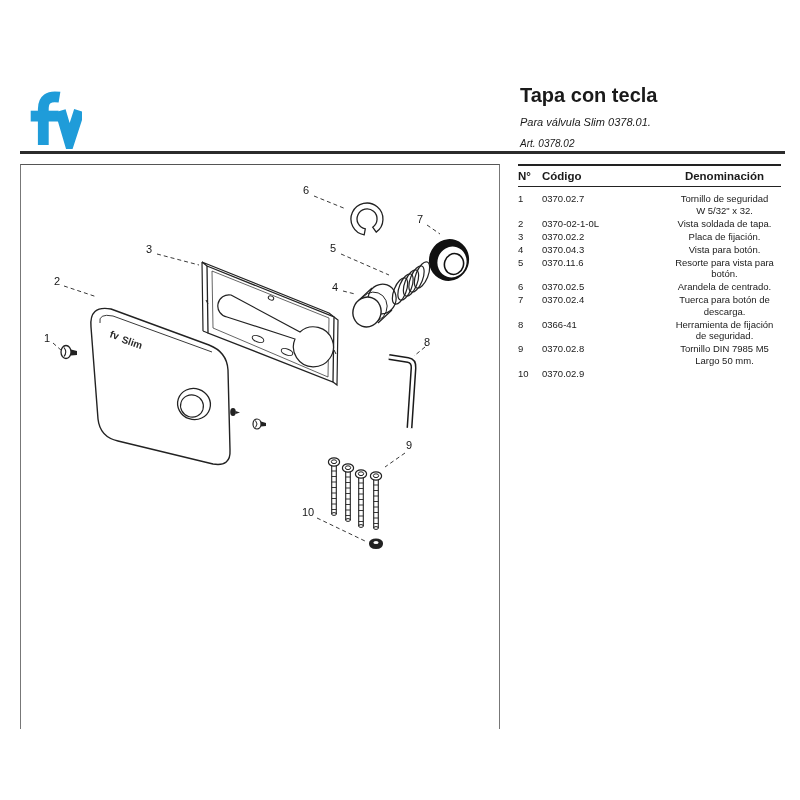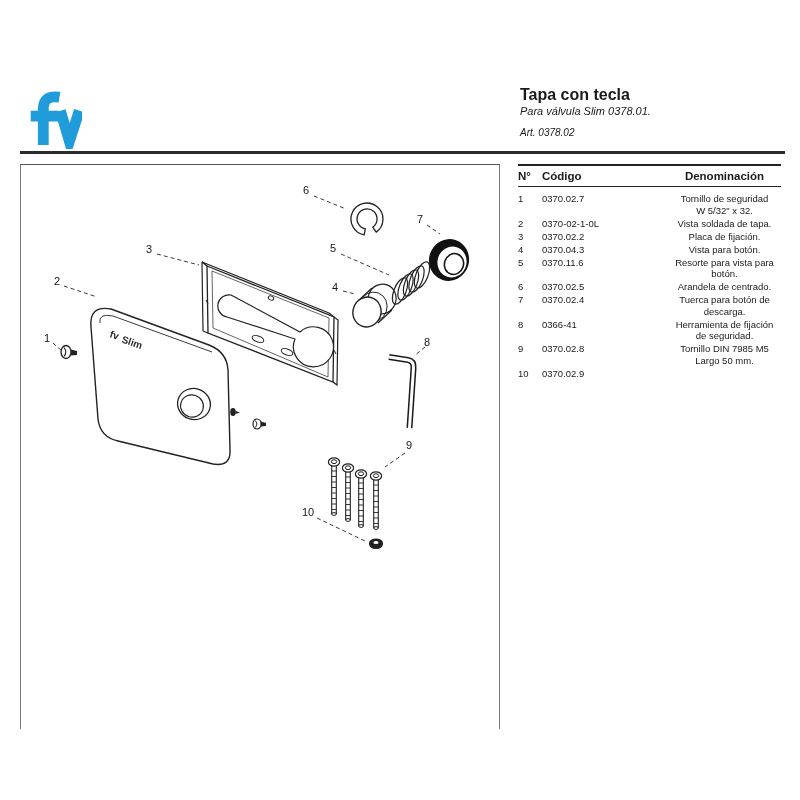--- a/index.html
+++ b/index.html
@@ -3,22 +3,22 @@
 <meta charset="utf-8">
 <style>
   html,body{margin:0;padding:0;}
   body{
     width:800px;height:800px;background:#ffffff;position:relative;
     font-family:"Liberation Sans", sans-serif;color:#1a1a1a;overflow:hidden;
   }
   
   .logo{position:absolute;left:28px;top:85px;width:54px;height:64px;}
   .head-block{position:absolute;left:520px;top:86px;width:262px;}
-  .head-title{font-size:16px;font-weight:bold;line-height:18px;}
-  .head-sub{font-size:11px;font-style:italic;margin-top:1px;line-height:13px;}
+  .head-title{font-size:20px;font-weight:bold;line-height:18px;}
+  .head-sub{font-size:11px;font-style:italic;margin-top:12px;line-height:13px;}
   .head-art{font-size:10px;font-style:italic;margin-top:8px;line-height:13px;}
   .main-rule{position:absolute;left:20px;top:151px;width:765px;height:2.5px;background:#2b2b2b;}
   
   .diagram-frame{
     position:absolute;left:20px;top:164px;width:478px;height:564px;
     border-top:1.4px solid #555;border-left:1.4px solid #777;border-right:1.4px solid #777;
   }
   .diagram-frame svg{display:block;}
   
   .parts-table{position:absolute;left:518px;top:164px;width:263px;}

